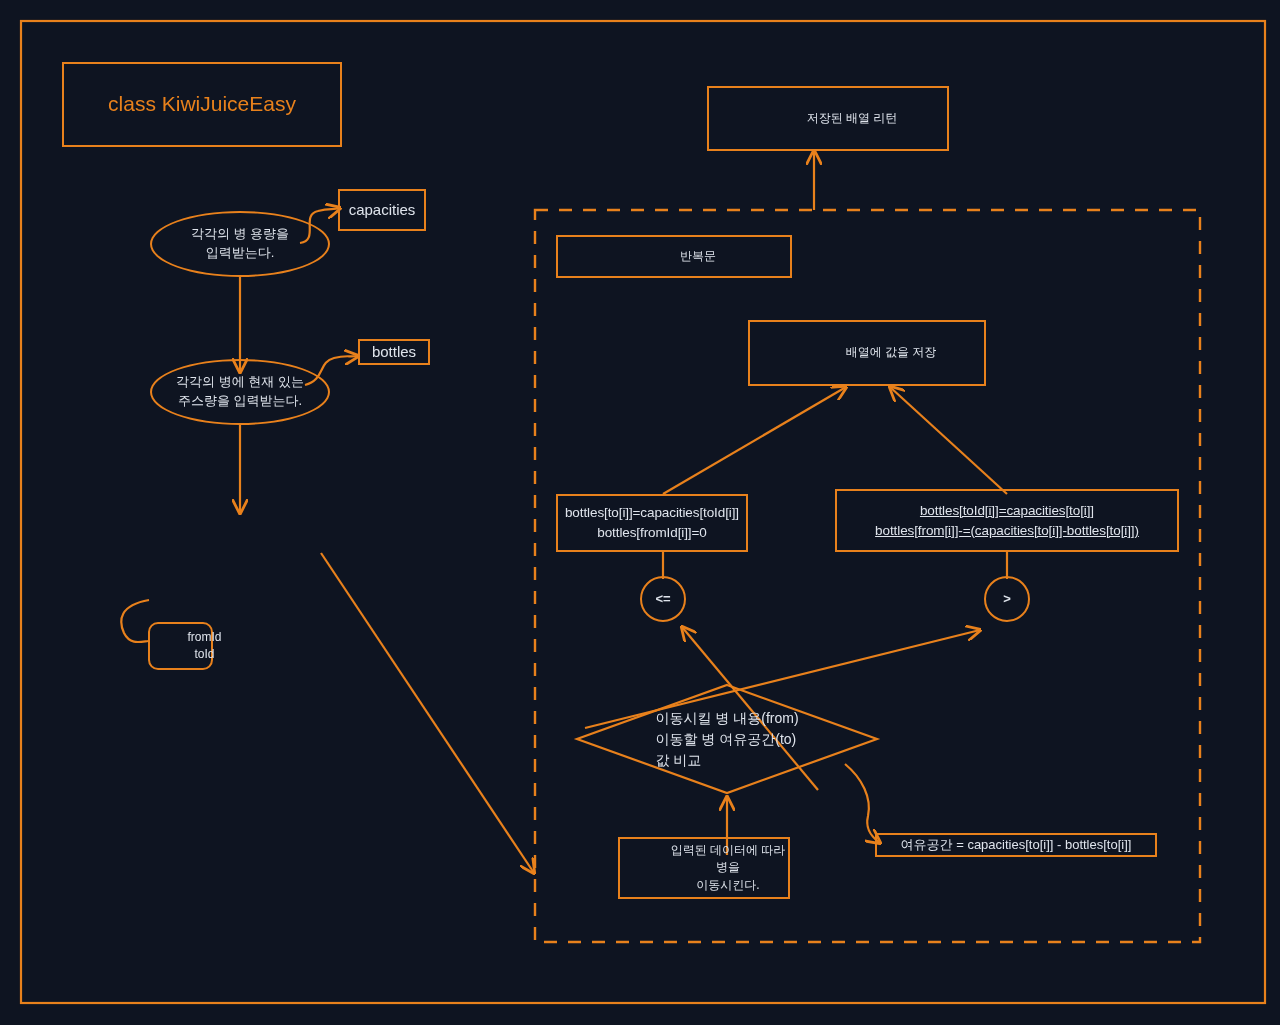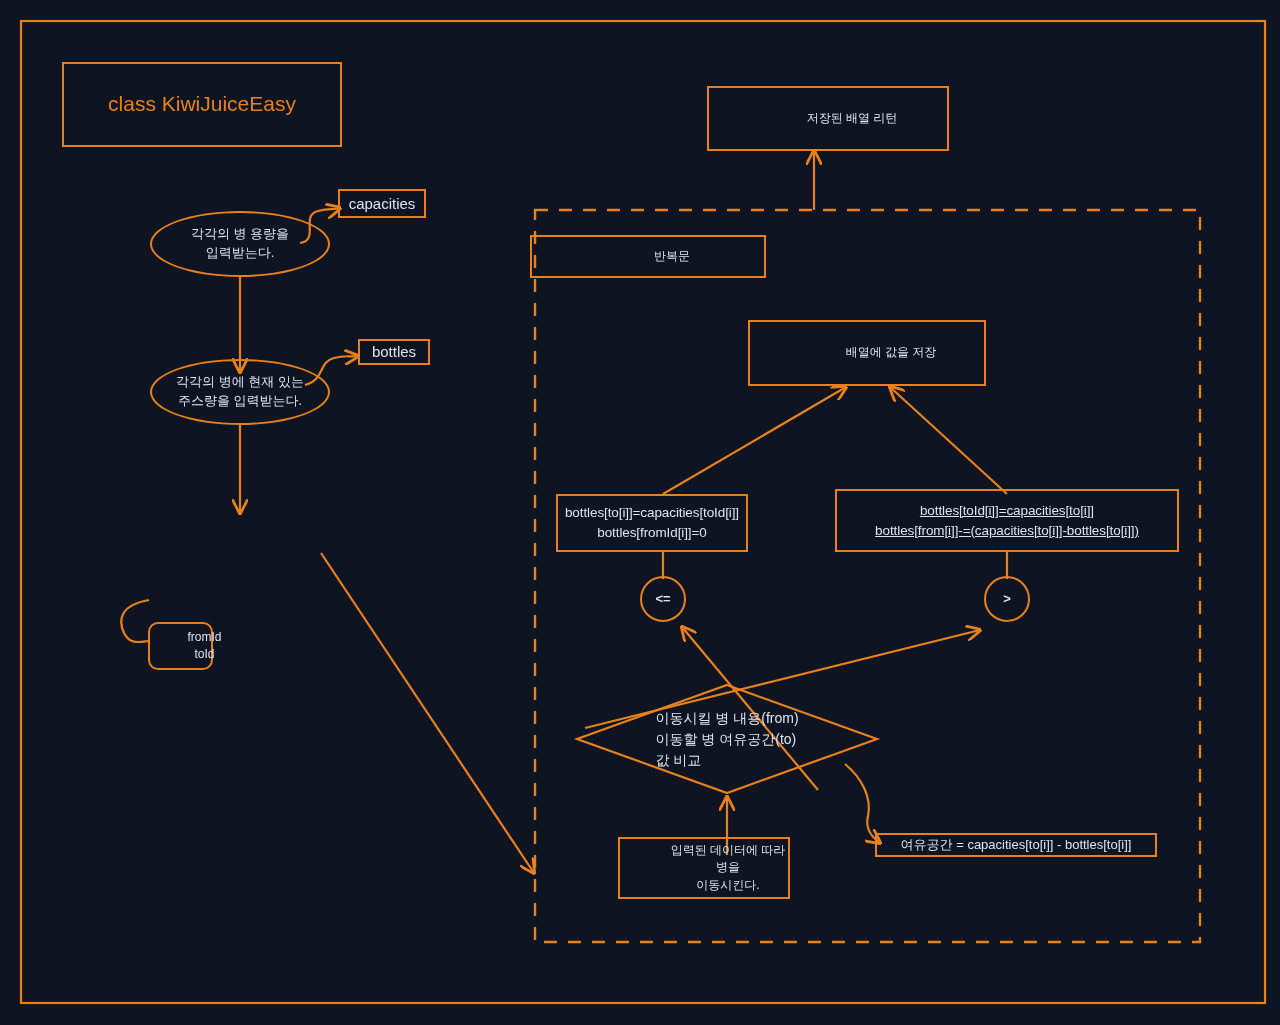--- a/index.html
+++ b/index.html
@@ -148,21 +148,21 @@
 
   <div class="node ellipse multiline txt-13" style="left:150px; top:211px; width:180px; height:66px;">
     <span>각각의 병 용량을
 입력받는다.</span>
   </div>
 
   <div class="node title-box" style="left:62px; top:62px; width:280px; height:85px;">
     <span>class KiwiJuiceEasy</span>
   </div>
 
-  <div class="node label-box" style="left:338px; top:189px; width:88px; height:29px;text-align:center;">
+  <div class="node label-box" style="left:338px; top:189px; width:88px; height:42px;text-align:center;">
     <span>capacities</span>
   </div>
 
   <div class="node ellipse multiline txt-13" style="left:150px; top:359px; width:180px; height:66px;">
     <span>각각의 병에 현재 있는
 주스량을 입력받는다.</span>
   </div>
 
   <div class="node label-box" style="left:358px; top:339px; width:72px; height:26px;">
     <span>bottles</span>
@@ -171,21 +171,21 @@
 
   <div class="node rounded multiline txt-14" style="left:148px; top:622px; width:65px; height:48px;">
     <span>fromId
 toId</span>
   </div>
 
   <div class="node rect txt-14" style="left:707px; top:86px; width:242px; height:65px;">
     <span>저장된 배열 리턴</span>
   </div>
 
-  <div class="node rect txt-14" style="left:530px; top:235px; width:236px; height:43px;">
+  <div class="node rect txt-14" style="left:556px; top:235px; width:236px; height:43px;">
     <span>반복문</span>
   </div>
 
   <div class="node rect txt-14" style="left:748px; top:320px; width:238px; height:66px;">
     <span>배열에 값을 저장</span>
   </div>
 
   <div class="node rect multiline code" style="left:556px; top:494px; width:192px; height:58px;">
     <span>bottles[to[i]]=capacities[toId[i]]
 bottles[fromId[i]]=0</span>

